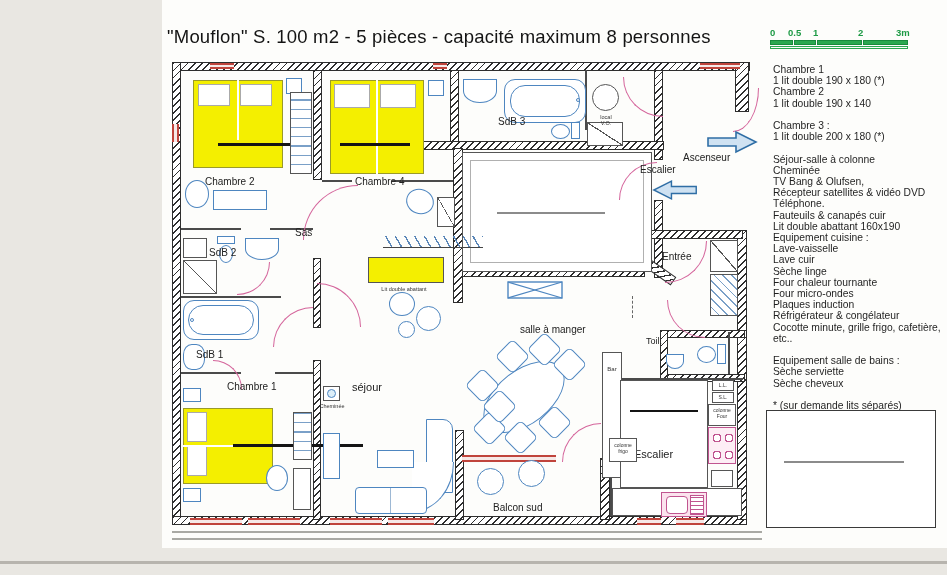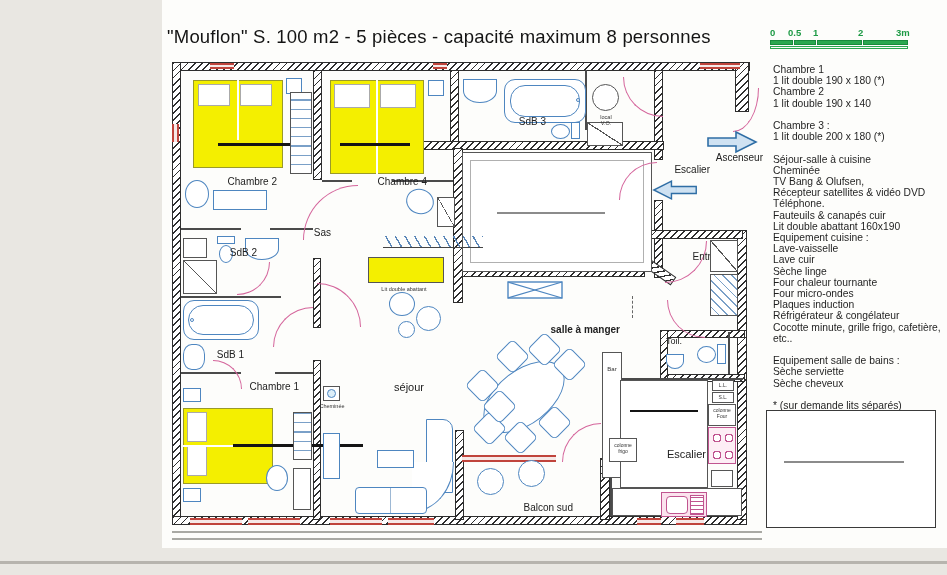--- a/index.html
+++ b/index.html
@@ -43,21 +43,21 @@
                    radial-gradient(circle at 8px 27px,#fff 3px,#c05590 3px 4.5px,transparent 4.5px),
                    radial-gradient(circle at 20px 27px,#fff 3px,#c05590 3px 4.5px,transparent 4.5px),#fdeef5;}
   .psink{border:1.4px solid #c05590;background:#fbe3ee;}
   .pstripes{background:repeating-linear-gradient(0deg,#c05590 0 1.5px,#fff 1.5px 4px);border:1px solid #c05590;}
   .sofa-curve{border-right:1.5px solid #4e86c0;border-bottom:1.5px solid #4e86c0;border-radius:0 0 100% 0;background:#fff;}
   .micro{background:#8b8b8b;}
   .dashv{border-left:1.6px dashed #666;background:none;}
   
   .title{position:absolute;left:167px;top:26px;width:600px;font-size:18.5px;color:#141414;
          letter-spacing:.2px;white-space:nowrap;}
-  .lbl{position:absolute;font-size:10px;color:#222;text-align:right;white-space:nowrap;}
+  .lbl{position:absolute;font-size:10px;color:#222;text-align:left;white-space:nowrap;}
   .lbl.big{font-size:11px;}
   .lbl.small{font-size:9px;}
   .tinylbl{position:absolute;font-size:5.5px;color:#333;text-align:center;line-height:6px;white-space:nowrap;}
   .tinylbl.wrap{white-space:normal;}
   .scale-tick{position:absolute;top:0;font-size:9.5px;font-weight:bold;color:#1d9a45;}
   .seg{position:absolute;top:13px;height:5px;background:#2aa84f;border:1px solid #188a3c;box-sizing:border-box;}
   .segbase{position:absolute;top:19px;height:3px;border:1px solid #2aa84f;box-sizing:border-box;}
   .legend{position:absolute;left:773px;top:64px;width:172px;}
   .legend-line{font-size:10.3px;line-height:11.2px;min-height:11.2px;color:#1f1f1f;white-space:nowrap;}
   .notebox{border:1.3px solid #3a3a3a;background:#fff;}
@@ -88,21 +88,21 @@
 
   <div class="legend">
       <div class="legend-line">Chambre 1</div>
       <div class="legend-line">1 lit double 190 x 180 (*)</div>
       <div class="legend-line">Chambre 2</div>
       <div class="legend-line">1 lit double 190 x 140</div>
       <div class="legend-line"></div>
       <div class="legend-line">Chambre 3 :</div>
       <div class="legend-line">1 lit double 200 x 180 (*)</div>
       <div class="legend-line"></div>
-      <div class="legend-line">Séjour-salle à cuisine</div>
+      <div class="legend-line">Séjour-salle à colonne</div>
       <div class="legend-line">Cheminée</div>
       <div class="legend-line">TV Bang &amp; Olufsen,</div>
       <div class="legend-line">Récepteur satellites &amp; vidéo DVD</div>
       <div class="legend-line">Téléphone.</div>
       <div class="legend-line">Fauteuils &amp; canapés cuir</div>
       <div class="legend-line">Lit double abattant 160x190</div>
       <div class="legend-line">Equipement cuisine :</div>
       <div class="legend-line">Lave-vaisselle</div>
       <div class="legend-line">Lave cuir</div>
       <div class="legend-line">Sèche linge</div>
@@ -268,21 +268,21 @@
   <div class="b gray" style="left:323px;top:386px;width:17px;height:15px;"></div>
   <div class="b blue round" style="left:327px;top:389px;width:9px;height:9px;background:#dceef8;"></div>
   <div class="tinylbl" style="left:310px;top:403px;width:44px;">Cheminée</div>
   <div class="b blue" style="left:323px;top:433px;width:17px;height:46px;"></div>
   <div class="b blue" style="left:426px;top:419px;width:27px;height:74px;border-radius:0 10px 0 0;"></div>
   <div class="b sofa-curve" style="left:412px;top:462px;width:42px;height:50px;"></div>
   <div class="b blue" style="left:355px;top:487px;width:72px;height:27px;border-radius:4px;"></div>
   <div class="b" style="left:390px;top:488px;width:1.2px;height:25px;background:#9db8d4;"></div>
   <div class="b blue" style="left:377px;top:450px;width:37px;height:18px;"></div>
 
-  <div class="lbl" style="left:520px;top:324px;width:100px;font-weight:bold;">salle à manger</div>
+  <div class="lbl" style="left:520px;top:324px;width:100px;">salle à manger</div>
   <svg class="b" style="left:507px;top:281px;" width="56" height="18" viewBox="0 0 56 18">
     <rect x="1" y="1" width="54" height="16" fill="#fff" stroke="#4e86c0" stroke-width="1.4"></rect>
     <line x1="1" y1="1" x2="55" y2="17" stroke="#4e86c0" stroke-width="1.2"></line>
     <line x1="55" y1="1" x2="1" y2="17" stroke="#4e86c0" stroke-width="1.2"></line>
   </svg>
   <div class="b blue round" style="left:389px;top:292px;width:26px;height:24px;"></div>
   <div class="b blue round" style="left:416px;top:306px;width:25px;height:25px;"></div>
   <div class="b blue round" style="left:398px;top:321px;width:17px;height:17px;"></div>
   <div class="b blue" style="left:477px;top:370px;width:94px;height:54px;border-radius:50%;transform:rotate(-38deg);"></div>
   <div class="b chair" style="left:500px;top:344px;width:25px;height:25px;"></div>

